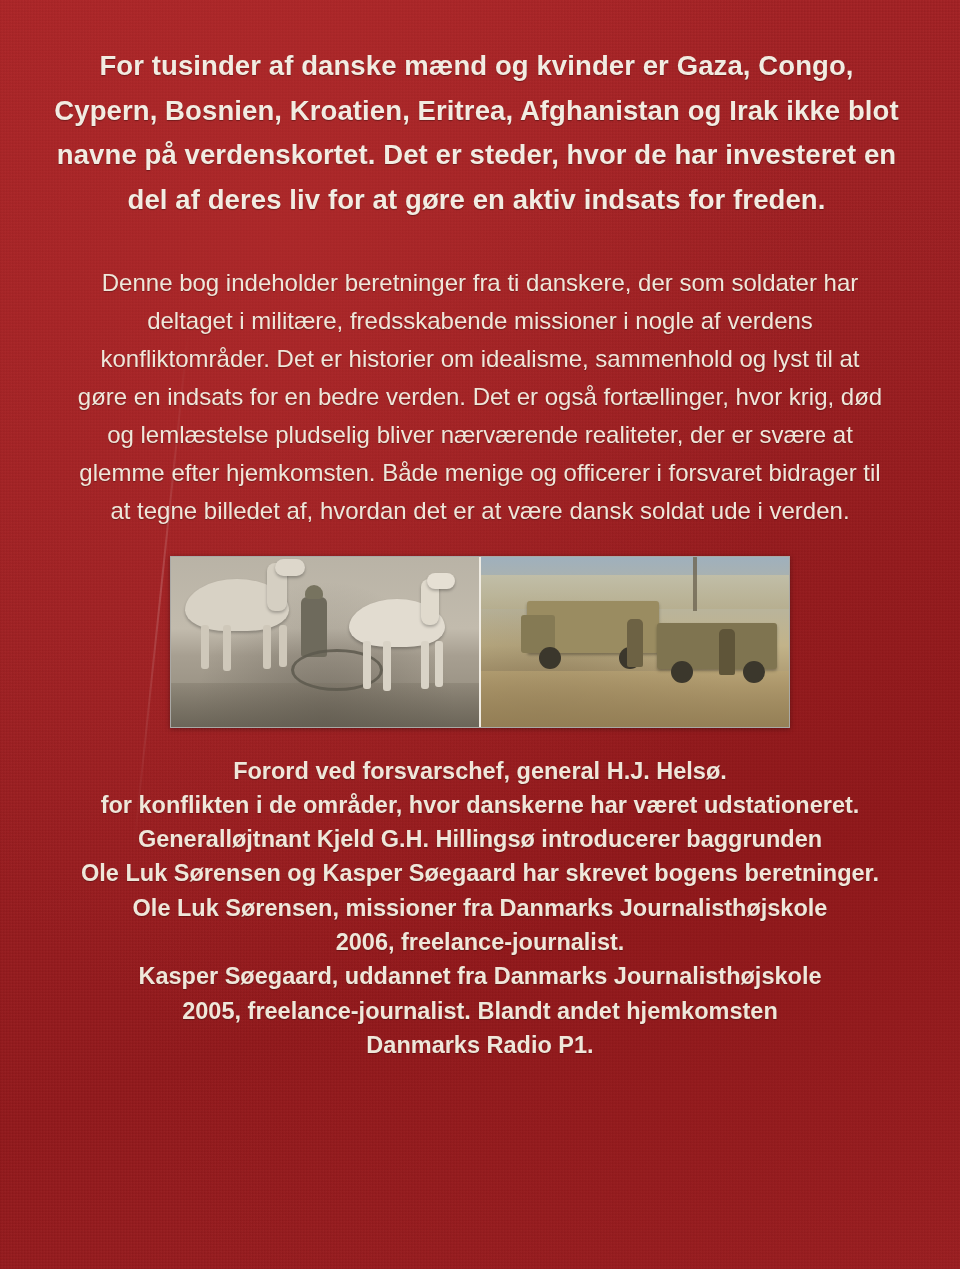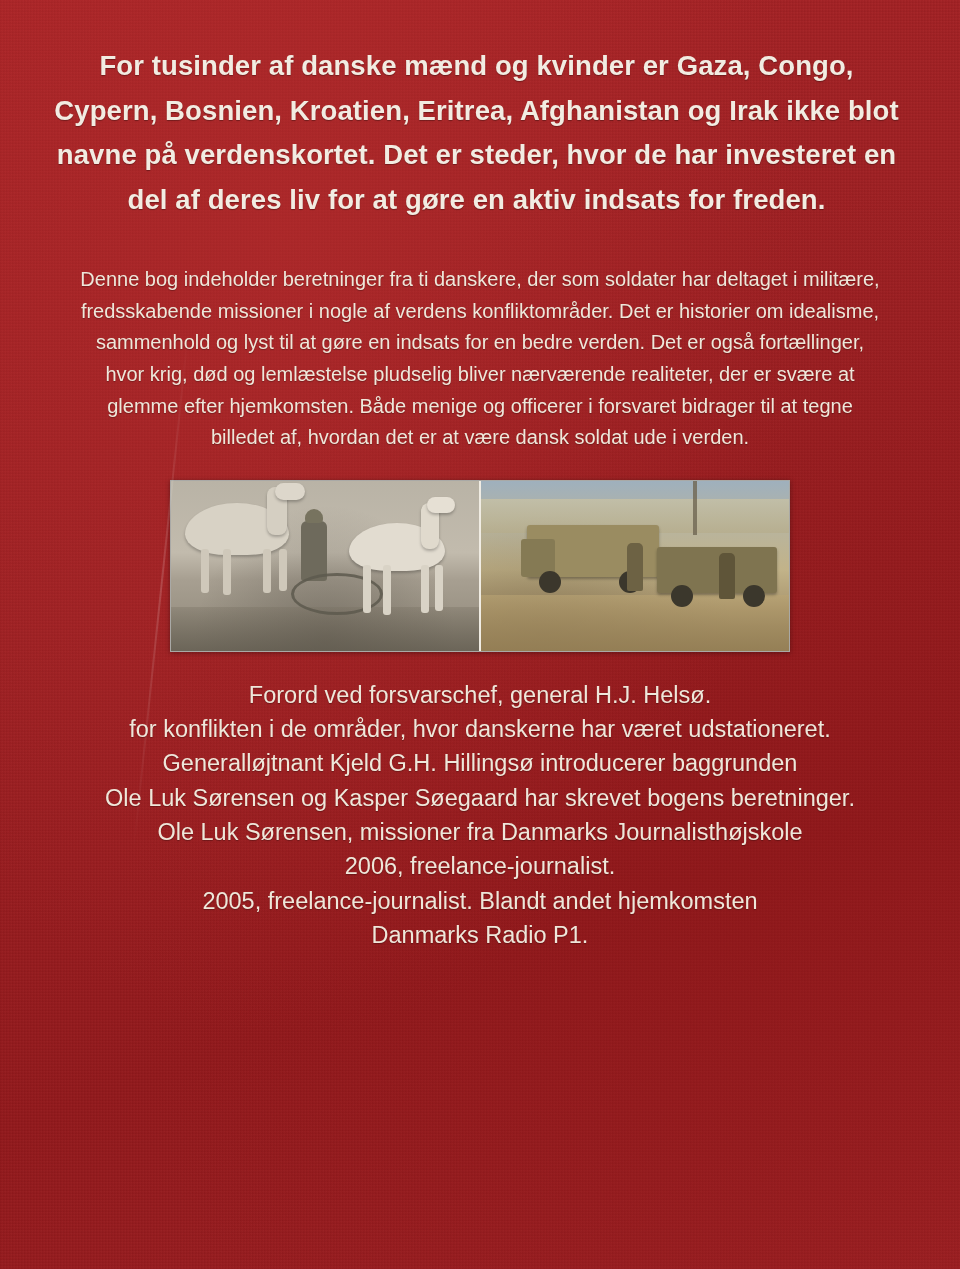--- a/index.html
+++ b/index.html
@@ -51,21 +51,21 @@
     line-height: 1.62;
     letter-spacing: 0.1px;
     text-shadow: 0 1px 1px rgba(0,0,0,0.32);
   }
 
   .body-text {
     margin: 0;
     padding: 42px 74px 0 74px;
     text-align: center;
     color: #efe7da;
-    font-size: 20px;
+    font-size: 24px;
     line-height: 1.58;
     text-shadow: 0 1px 1px rgba(0,0,0,0.28);
   }
 
   .photo-strip {
     margin: 26px auto 0 auto;
     width: 620px;
     height: 172px;
     display: flex;
     box-shadow: 0 1px 5px rgba(0,0,0,0.35);
@@ -212,21 +212,21 @@
 
   .credits {
     margin: 0;
     padding: 26px 60px 0 60px;
     text-align: center;
     color: #efe7da;
     font-size: 23.5px;
     line-height: 1.46;
     text-shadow: 0 1px 1px rgba(0,0,0,0.28);
   }
-  .credits .line { display: block; }
+  .credits .line { display: block; font-weight: bold; }
 </style>
 </head>
 <body>
 
 <div class="cover">
 
   <p class="headline">For tusinder af danske mænd og kvinder er Gaza, Congo, Cypern, Bosnien, Kroatien, Eritrea, Afghanistan og Irak ikke blot navne på verdenskortet. Det er steder, hvor de har investeret en del af deres liv for at gøre en aktiv indsats for freden.</p>
 
   <div class="body-text">
     <span class="line">Denne bog indeholder beretninger fra ti danskere, der som soldater</span>
@@ -279,17 +279,18 @@
 
   </div>
 
   <div class="credits">
     <span class="line">Forord ved forsvarschef, general H.J. Helsø.</span>
     <span class="line">for konflikten i de områder, hvor danskerne har været udstationeret.</span>
     <span class="line">Generalløjtnant Kjeld G.H. Hillingsø introducerer baggrunden</span>
     <span class="line">Ole Luk Sørensen og Kasper Søegaard har skrevet bogens beretninger.</span>
     <span class="line">Ole Luk Sørensen, missioner fra Danmarks Journalisthøjskole</span>
     <span class="line">2006, freelance-journalist.</span>
+    <span class="line">Kasper Søegaard, uddannet fra Danmarks Journalisthøjskole</span>
     <span class="line">2005, freelance-journalist. Blandt andet hjemkomsten</span>
     <span class="line">Danmarks Radio P1.</span>
   </div>
 
 </div>
 
 </body></html>

